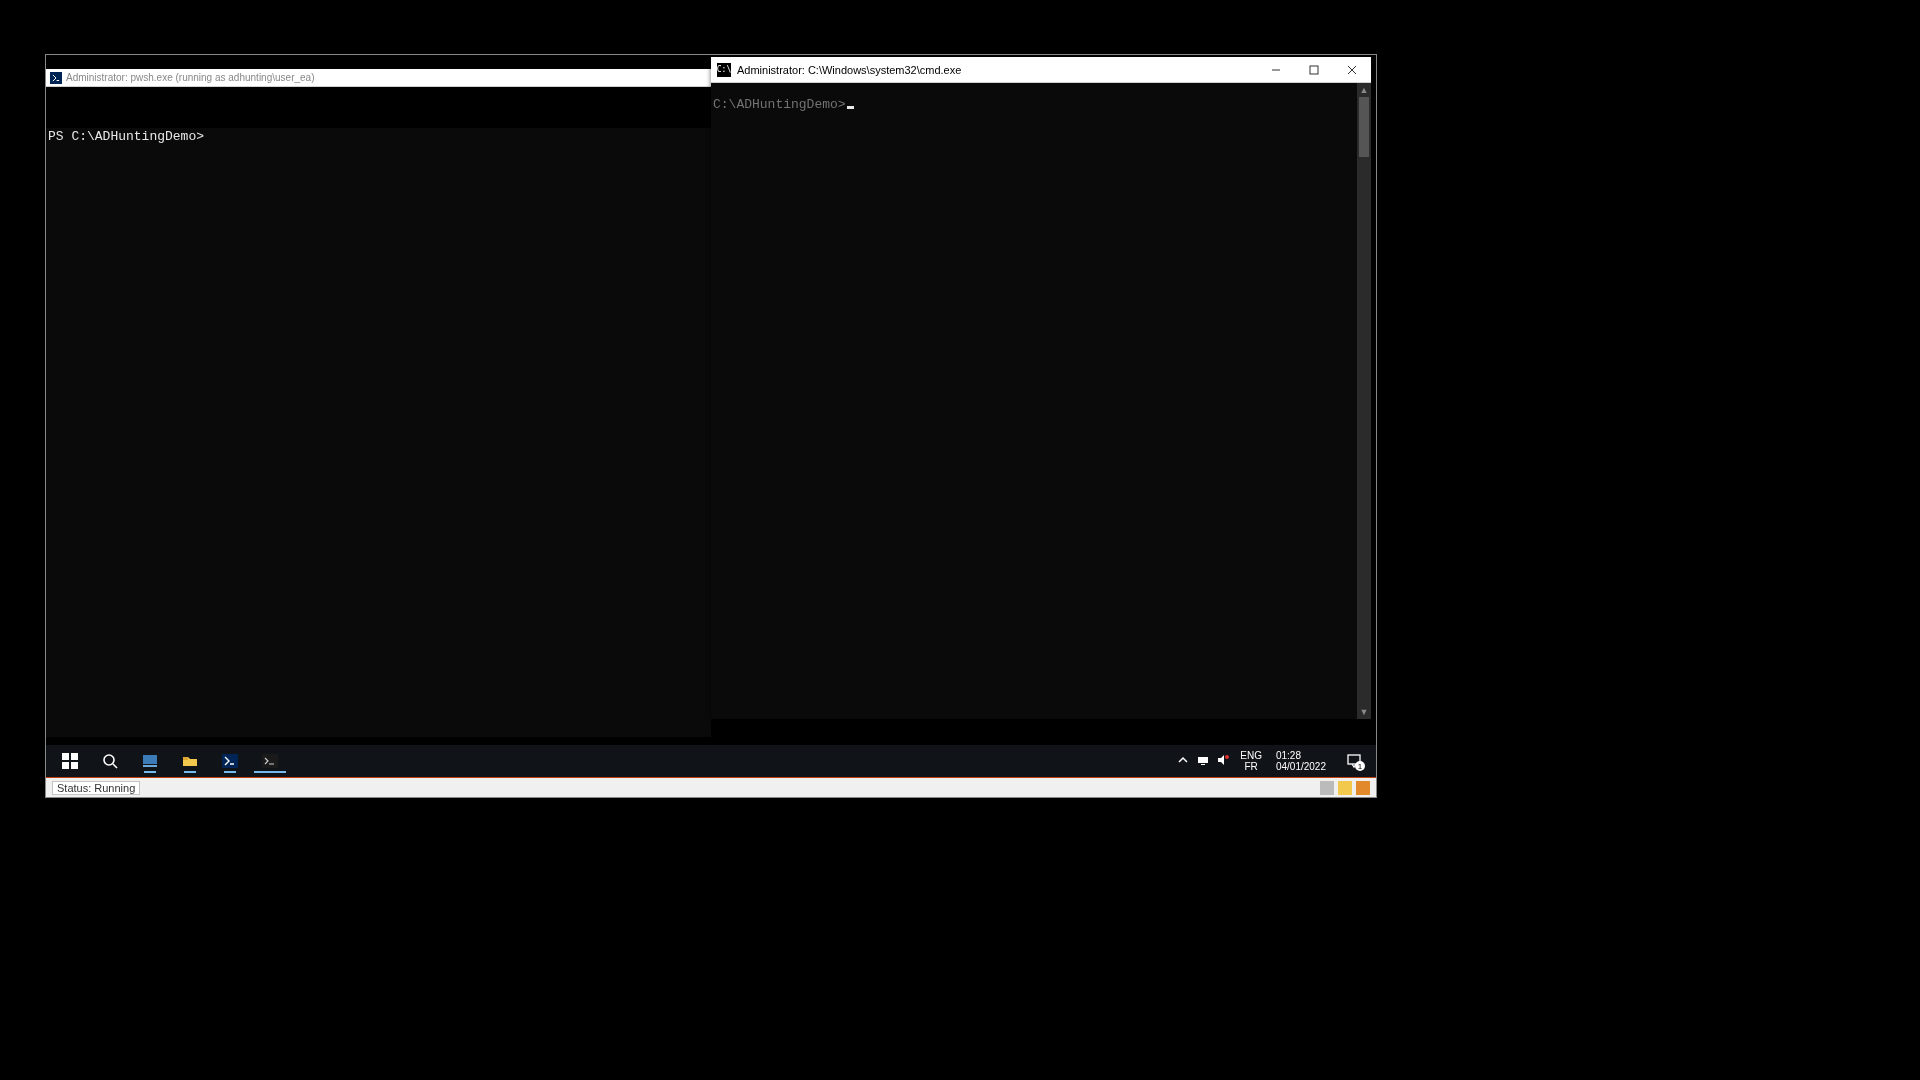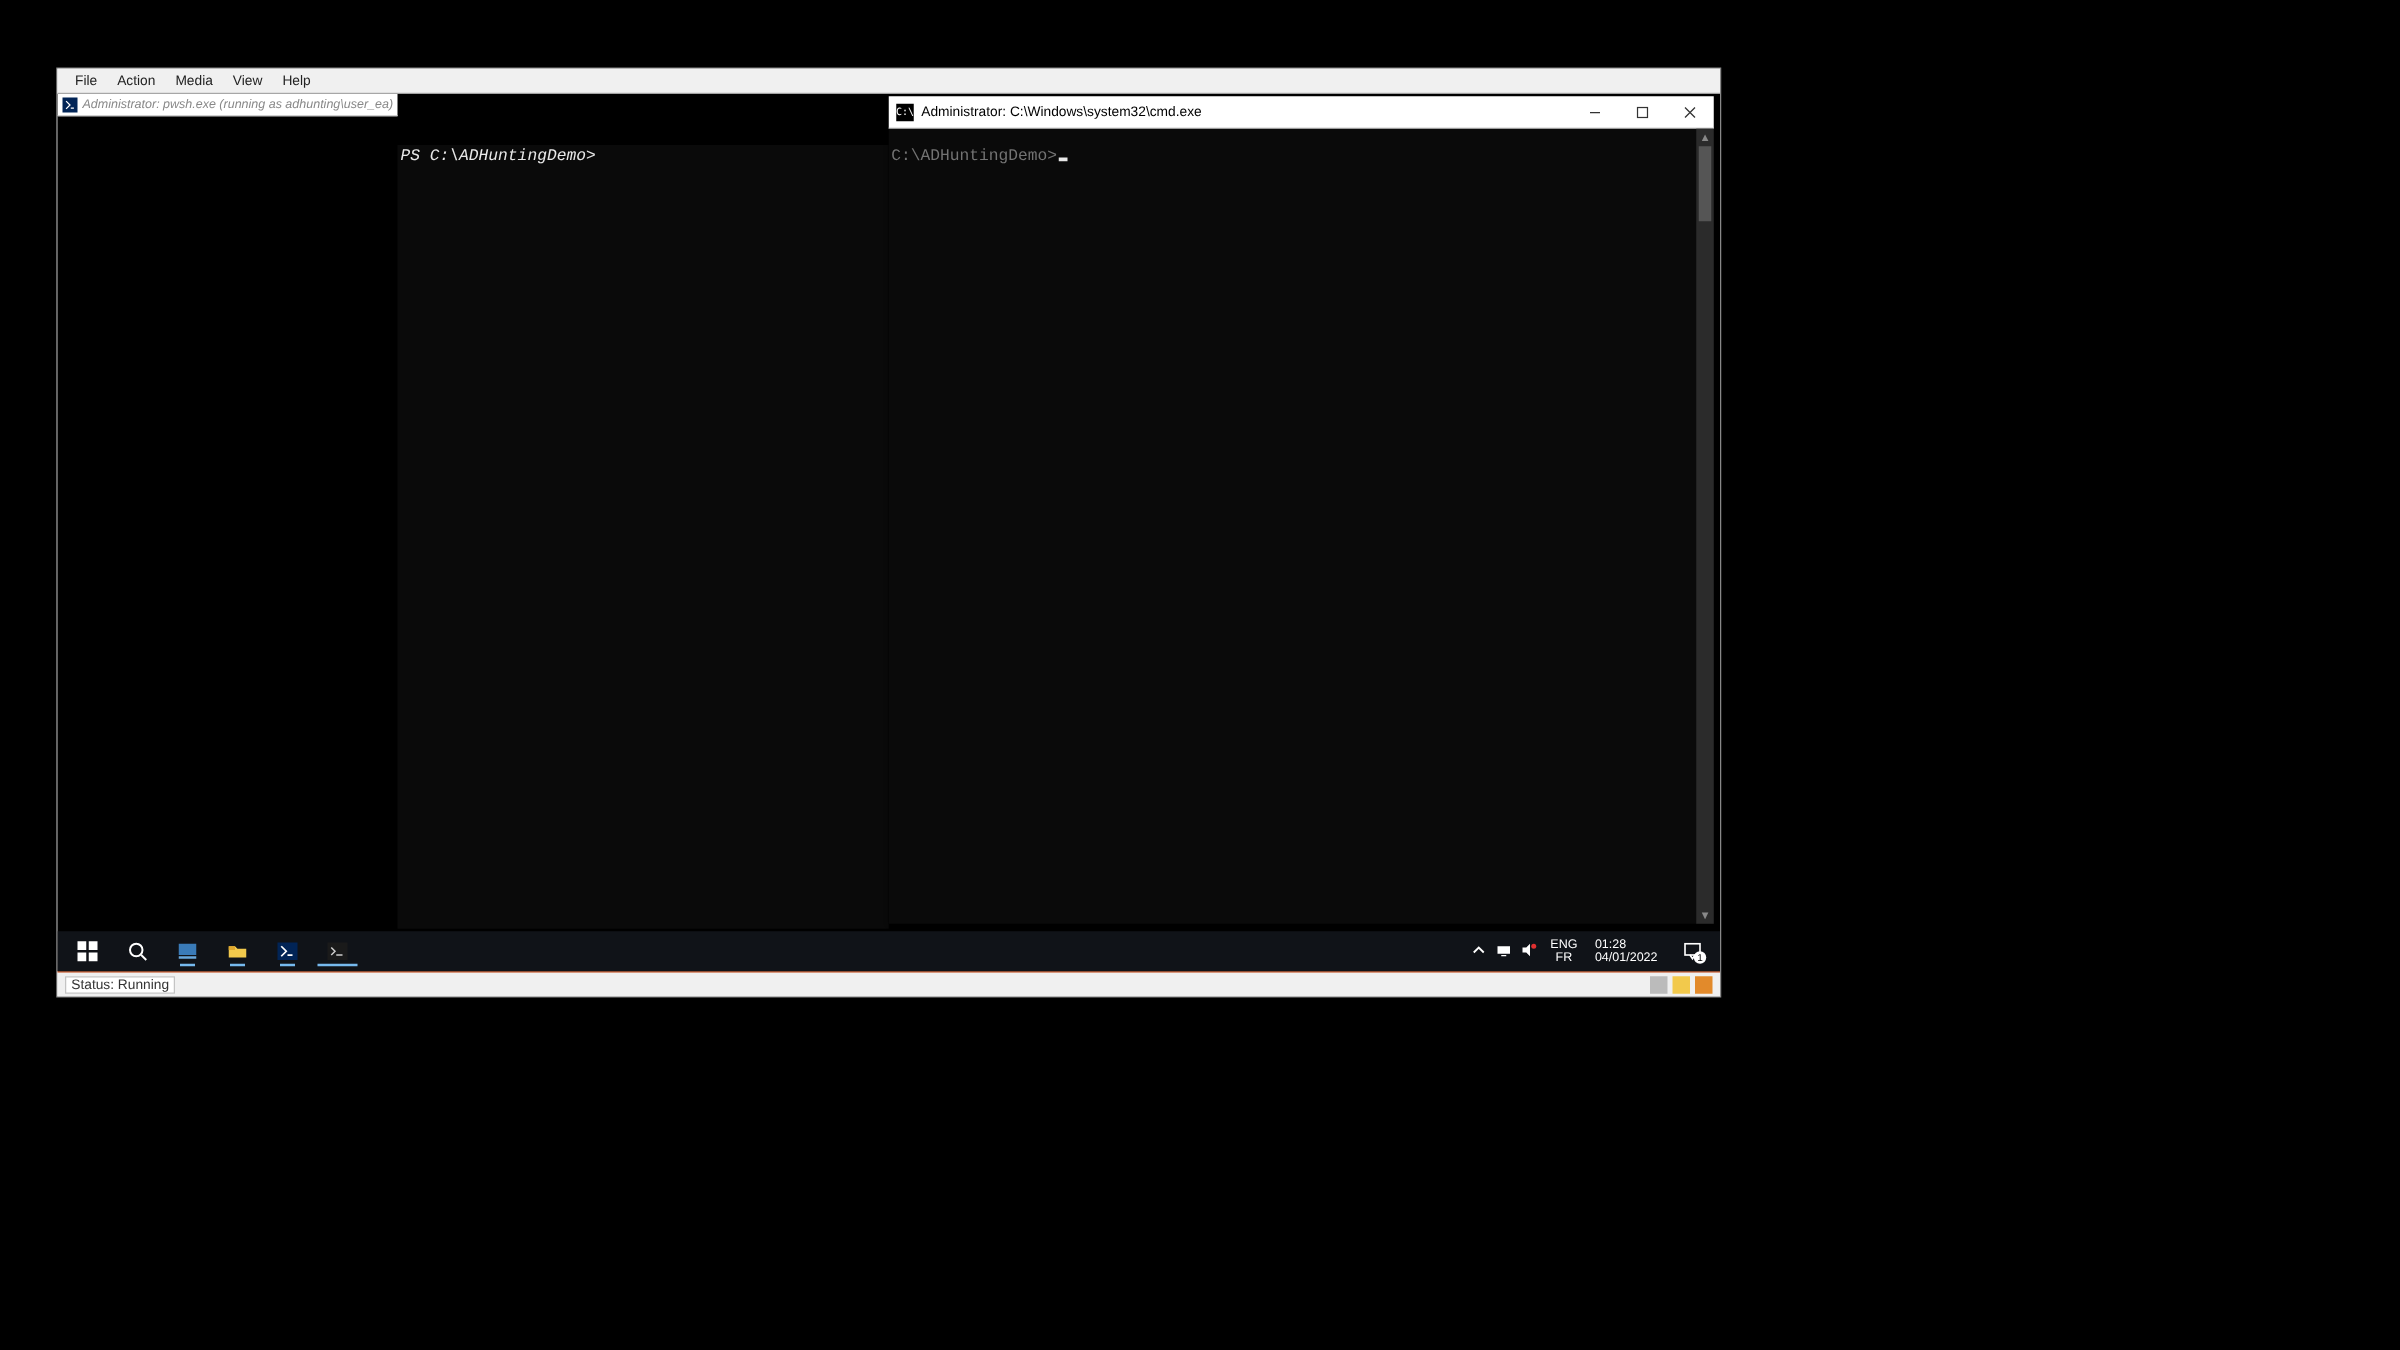--- a/index.html
+++ b/index.html
@@ -30,23 +30,23 @@
   .guest-desktop {
     flex: 1 1 auto;
     position: relative;
     background: #000;
     overflow: hidden;
   }
 
   
   .ps-window {
     position: absolute;
-    left: 0; top: 0;
+    left: 0; top: 14px;
     width: 665px; height: 668px;
-    display: flex; flex-direction: row; font-style: italic;
+    display: flex; flex-direction: column;
   }
   .ps-titlebar {
     height: 18px;
     background: #fff;
     display: flex; align-items: center;
     padding: 0 4px;
     gap: 4px;
     font-size: 10px;
     color: #888;
     border-bottom: 1px solid #d0d0d0;
@@ -205,27 +205,20 @@
   }
   .st-yellow { background:#f2c94c; }
   .st-grey   { background:#bbb; }
   .st-orange { background:#e28a2b; }
 </style>
 </head>
 <body>
 
 <div class="vm-frame">
 
-  <div class="vm-menubar">
-    <div class="menu-item">File</div>
-    <div class="menu-item">Action</div>
-    <div class="menu-item">Media</div>
-    <div class="menu-item">View</div>
-    <div class="menu-item">Help</div>
-  </div>
 
   <div class="guest-desktop">
 
     <div class="ps-window">
       <div class="ps-titlebar">
         <span class="ps-icon">
           <svg viewBox="0 0 16 16">
               <path d="M3 3l5 5-5 5M9 12h4" stroke="#fff" stroke-width="1.6" fill="none"></path>
             </svg>
         </span>

